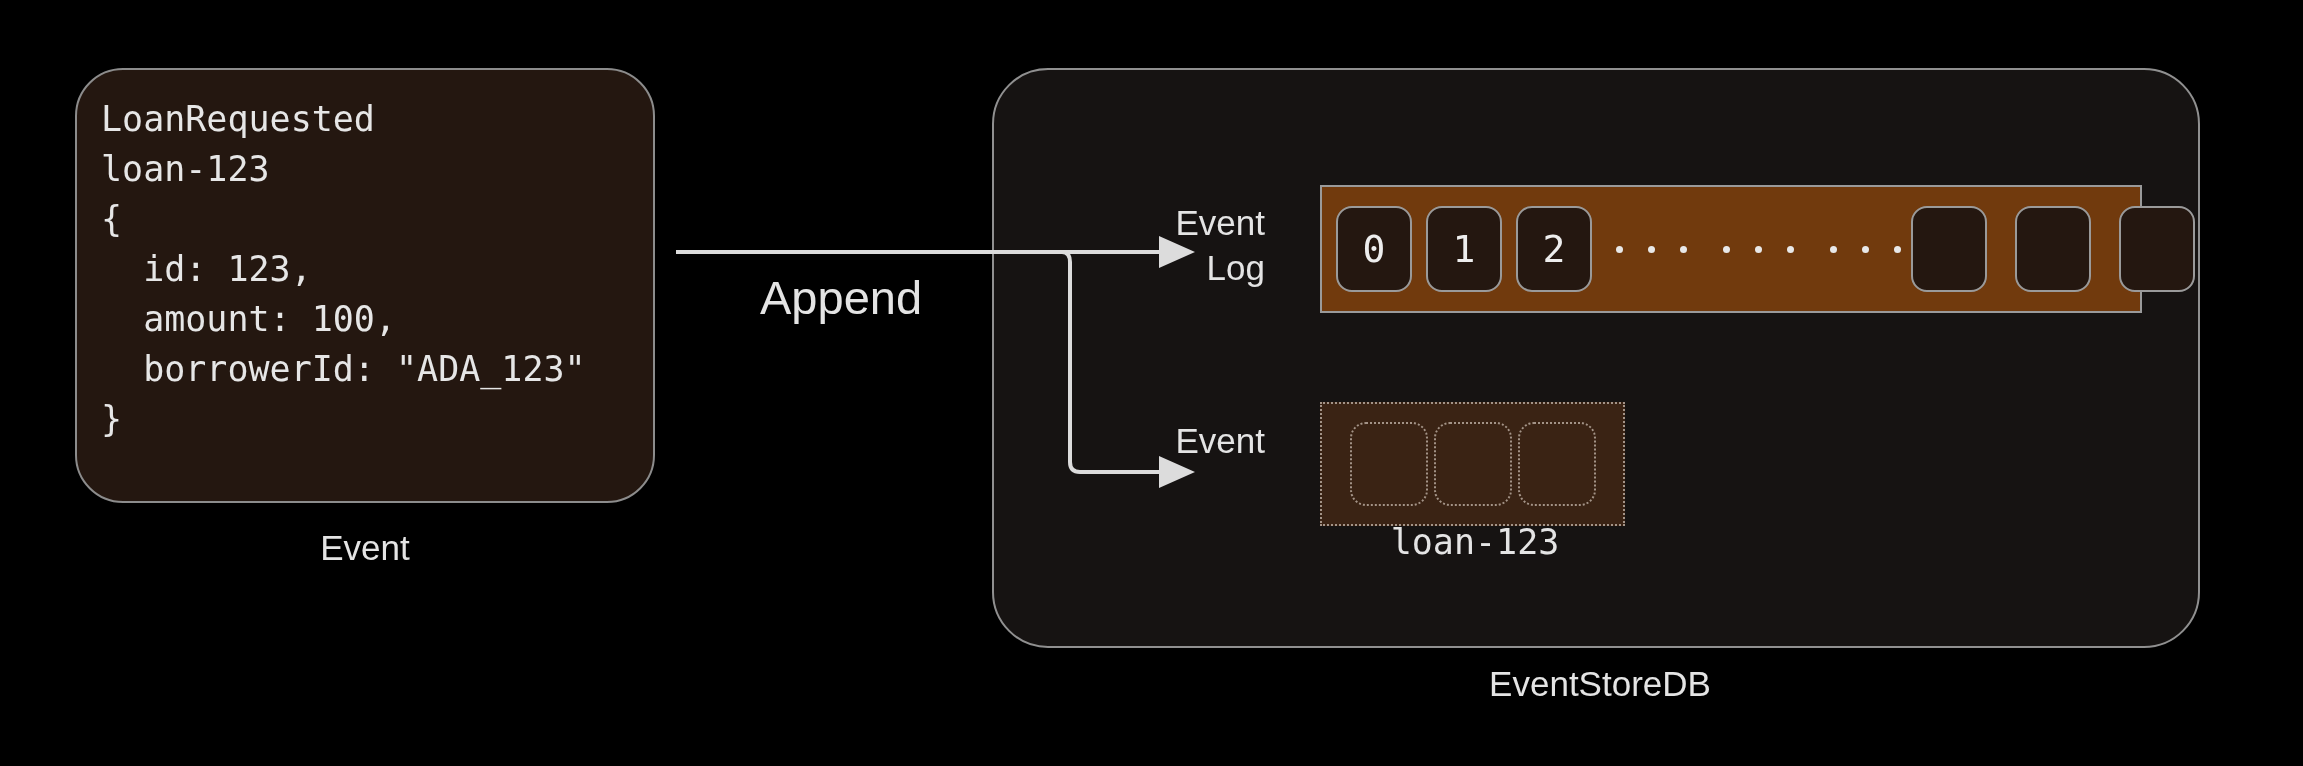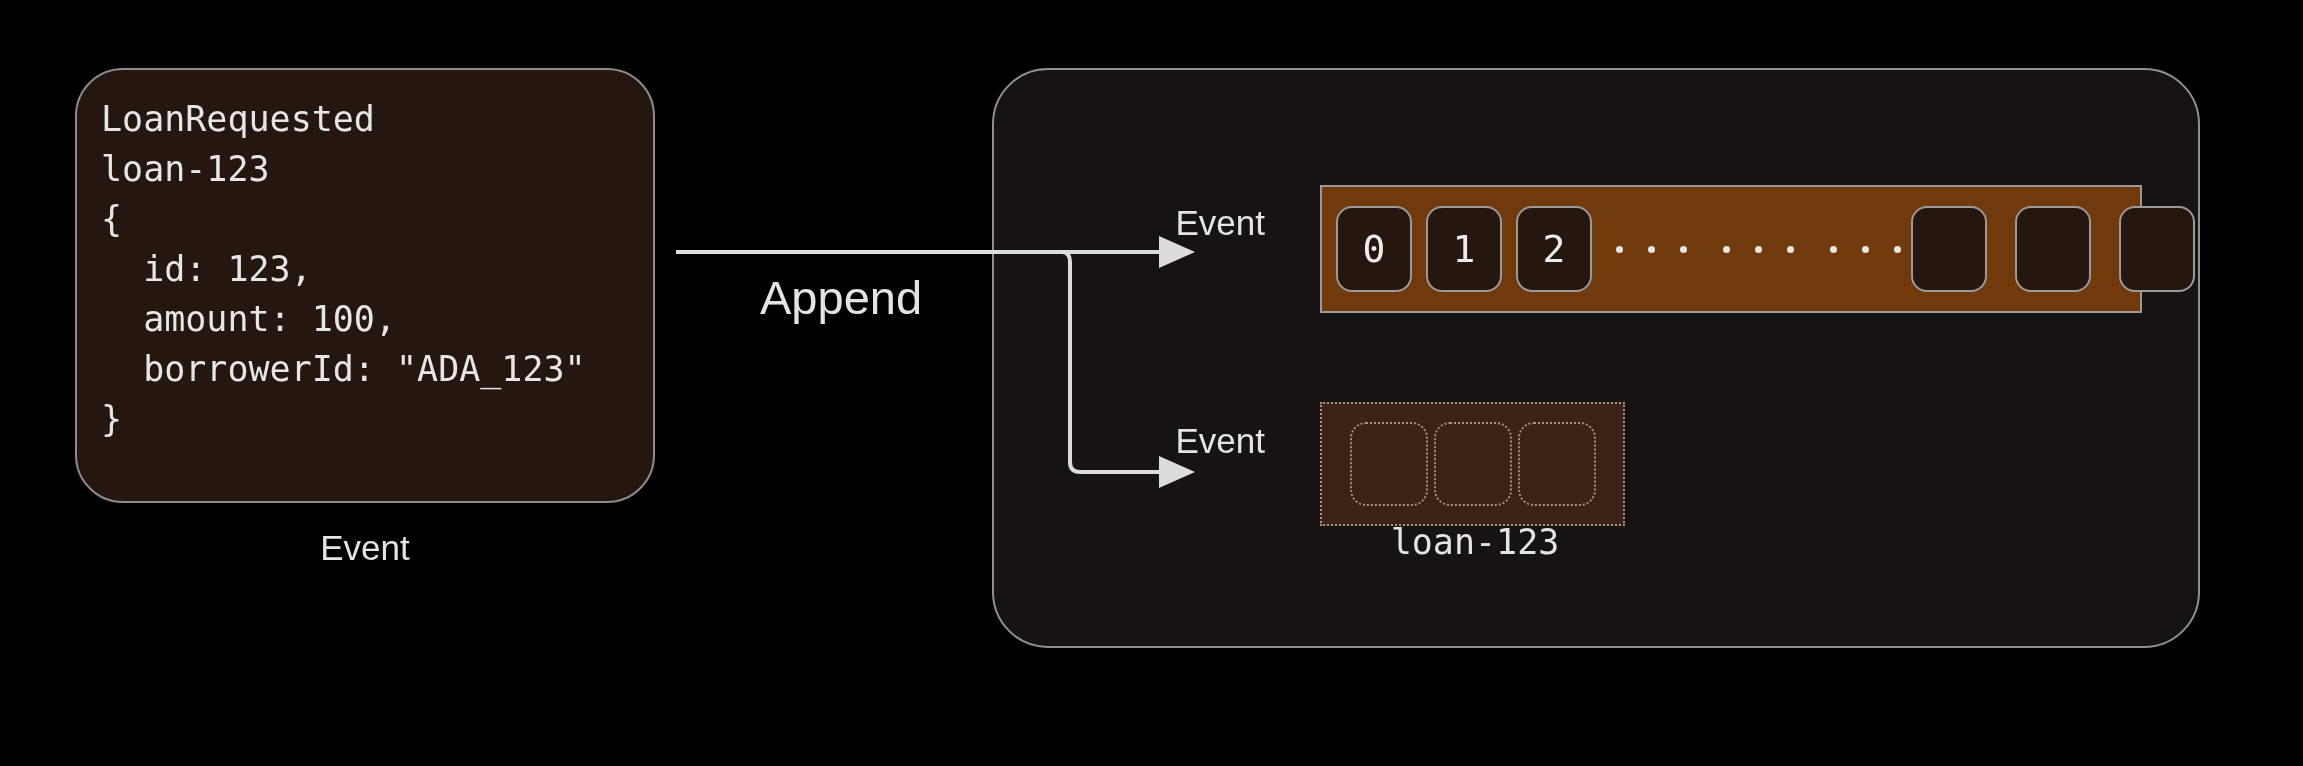--- a/index.html
+++ b/index.html
@@ -233,20 +233,21 @@
     </defs>
 
     <path d="M676,252 L1163,252" stroke="#dcdcdc" stroke-width="4" fill="none" marker-end="url(#ah)"></path>
 
     <path d="M1070,252 L1062,252 Q1070,252 1070,262 L1070,462 Q1070,472 1080,472 L1163,472" stroke="#dcdcdc" stroke-width="4" fill="none" marker-end="url(#ah)"></path>
   </svg>
   <div class="append-label">Append</div>
 
   <div class="row-label label-event-log">
     <div>Event</div>
+    <div>Log</div>
   </div>
 
   <div class="event-log-bar">
     <div class="log-cell">0</div>
     <div class="log-cell">1</div>
     <div class="log-cell">2</div>
 
     <div class="log-dots">
       <div class="dot-group">
         <span class="dot"></span>
@@ -277,14 +278,15 @@
   </div>
 
   <div class="event-stream-bar">
     <div class="stream-cell"></div>
     <div class="stream-cell"></div>
     <div class="stream-cell"></div>
   </div>
 
   <div class="caption caption-stream-id">loan-123</div>
 
+  <div class="caption caption-esdb">EventStoreDB</div>
 
 </div>
 
 </body></html>

